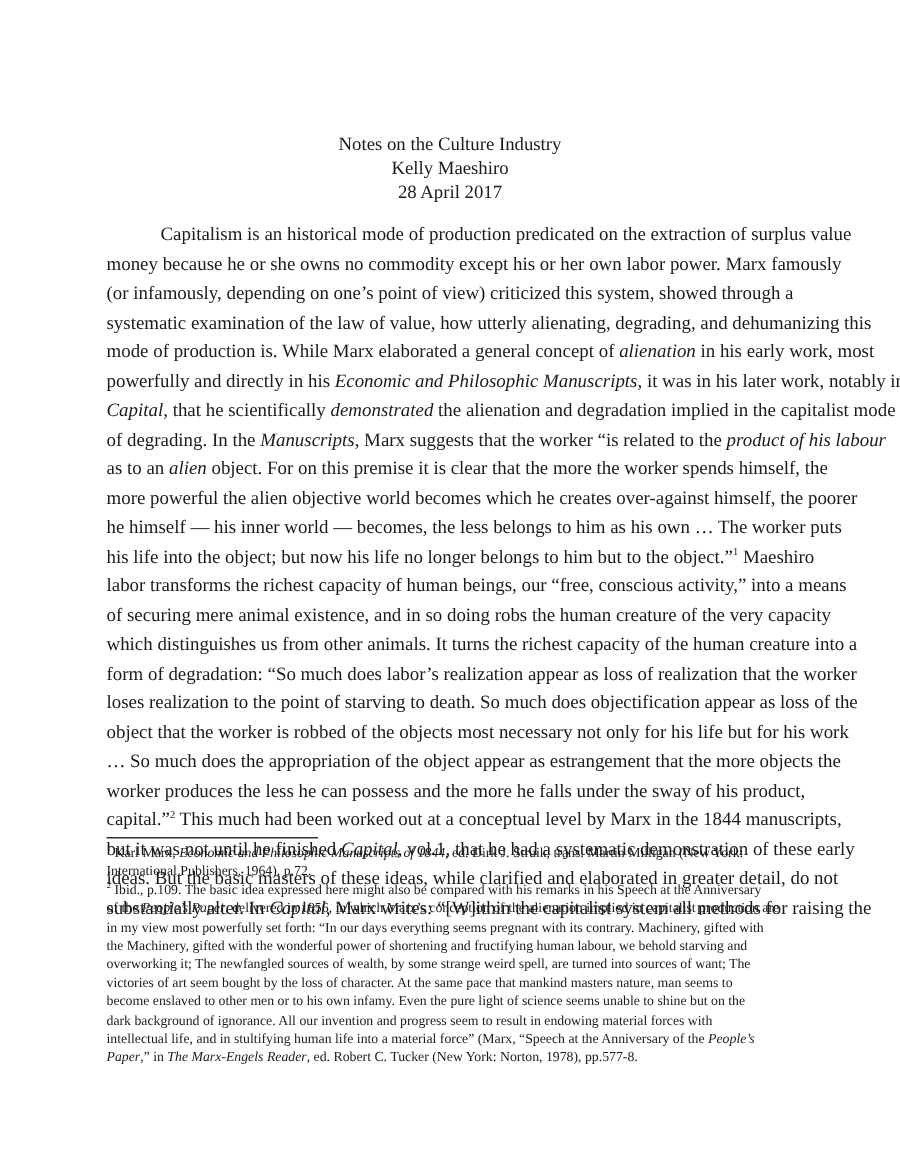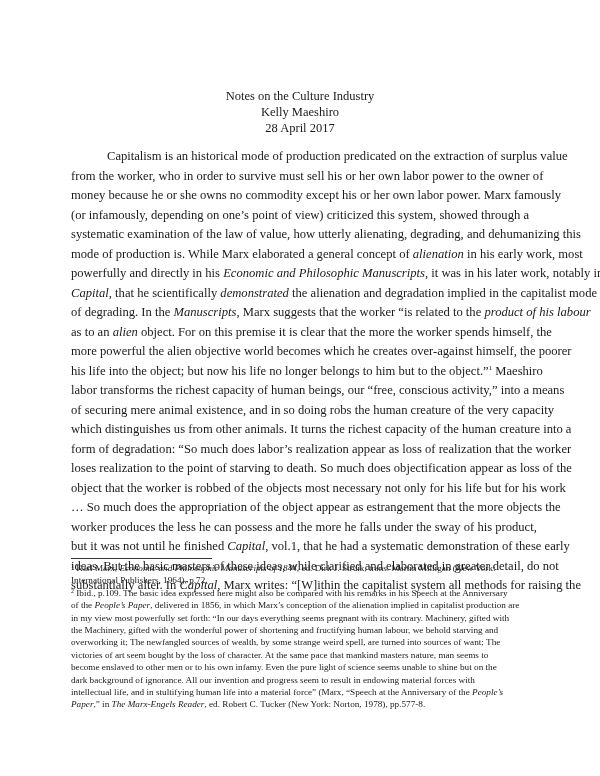--- a/index.html
+++ b/index.html
@@ -24,39 +24,40 @@
 
 <div class="page">
   <div class="header" style="top:88px;">
     <div>Notes on the Culture Industry</div>
     <div>Kelly Maeshiro</div>
     <div>28 April 2017</div>
   </div>
 
   <div class="body-text" id="body-text">
       <div class="line indent"><span>Capitalism is an historical mode of production predicated on the extraction of surplus value</span></div>
-      <div class="line"><span>from the worker, who in order to survive must sell his or her own labor power to the owner of</span></div>
       <div class="line"><span>money because he or she owns no commodity except his or her own labor power. Marx famously</span></div>
       <div class="line"><span>(or infamously, depending on one’s point of view) criticized this system, showed through a</span></div>
       <div class="line"><span>systematic examination of the law of value, how utterly alienating, degrading, and dehumanizing this</span></div>
       <div class="line"><span>mode of production is. While Marx elaborated a general concept of </span><i>alienation</i><span> in his early work, most</span></div>
       <div class="line"><span>powerfully and directly in his </span><i>Economic and Philosophic Manuscripts</i><span>, it was in his later work, notably in</span></div>
       <div class="line"><i>Capital</i><span>, that he scientifically </span><i>demonstrated</i><span> the alienation and degradation implied in the capitalist mode</span></div>
       <div class="line"><span>of degrading. In the </span><i>Manuscripts</i><span>, Marx suggests that the worker “is related to the </span><i>product of his labour</i></div>
       <div class="line"><span>as to an </span><i>alien</i><span> object.  For on this premise it is clear that the more the worker spends himself, the</span></div>
       <div class="line"><span>more powerful the alien objective world becomes which he creates over-against himself, the poorer</span></div>
+      <div class="line"><span>he himself — his inner world — becomes, the less belongs to him as his own … The worker puts</span></div>
       <div class="line"><span>his life into the object; but now his life no longer belongs to him but to the object.”</span><sup>1</sup><span> Maeshiro</span></div>
       <div class="line"><span>labor transforms the richest capacity of human beings, our “free, conscious activity,” into a means</span></div>
       <div class="line"><span>of securing mere animal existence, and in so doing robs the human creature of the very capacity</span></div>
       <div class="line"><span>which distinguishes us from other animals. It turns the richest capacity of the human creature into a</span></div>
       <div class="line"><span>form of degradation: “So much does labor’s realization appear as loss of realization that the worker</span></div>
       <div class="line"><span>loses realization to the point of starving to death. So much does objectification appear as loss of the</span></div>
       <div class="line"><span>object that the worker is robbed of the objects most necessary not only for his life but for his work</span></div>
       <div class="line"><span>… So much does the appropriation of the object appear as estrangement that the more objects the</span></div>
       <div class="line"><span>worker produces the less he can possess and the more he falls under the sway of his product,</span></div>
+      <div class="line"><span>capital.”</span><sup>2</sup><span> This much had been worked out at a conceptual level by Marx in the 1844 manuscripts,</span></div>
       <div class="line"><span>but it was not until he finished </span><i>Capital</i><span>, vol.1, that he had a systematic demonstration of these early</span></div>
       <div class="line"><span>ideas. But the basic masters of these ideas, while clarified and elaborated in greater detail, do not</span></div>
       <div class="line last"><span>substantially alter. In </span><i>Capital</i><span>, Marx writes: “[W]ithin the capitalist system all methods for raising the</span></div>
     </div>
 
   <div class="rule"></div>
 
   <div class="footnotes" id="footnotes">
       <div class="fline"><sup>1</sup><span> Karl Marx, </span><i>Economic and Philosophic Manuscripts of 1844</i><span>, ed. Dirk J. Struik, trans. Martin Milligan (New York:</span></div>
       <div class="fline"><span>International Publishers, 1964), p.72.</span></div>

